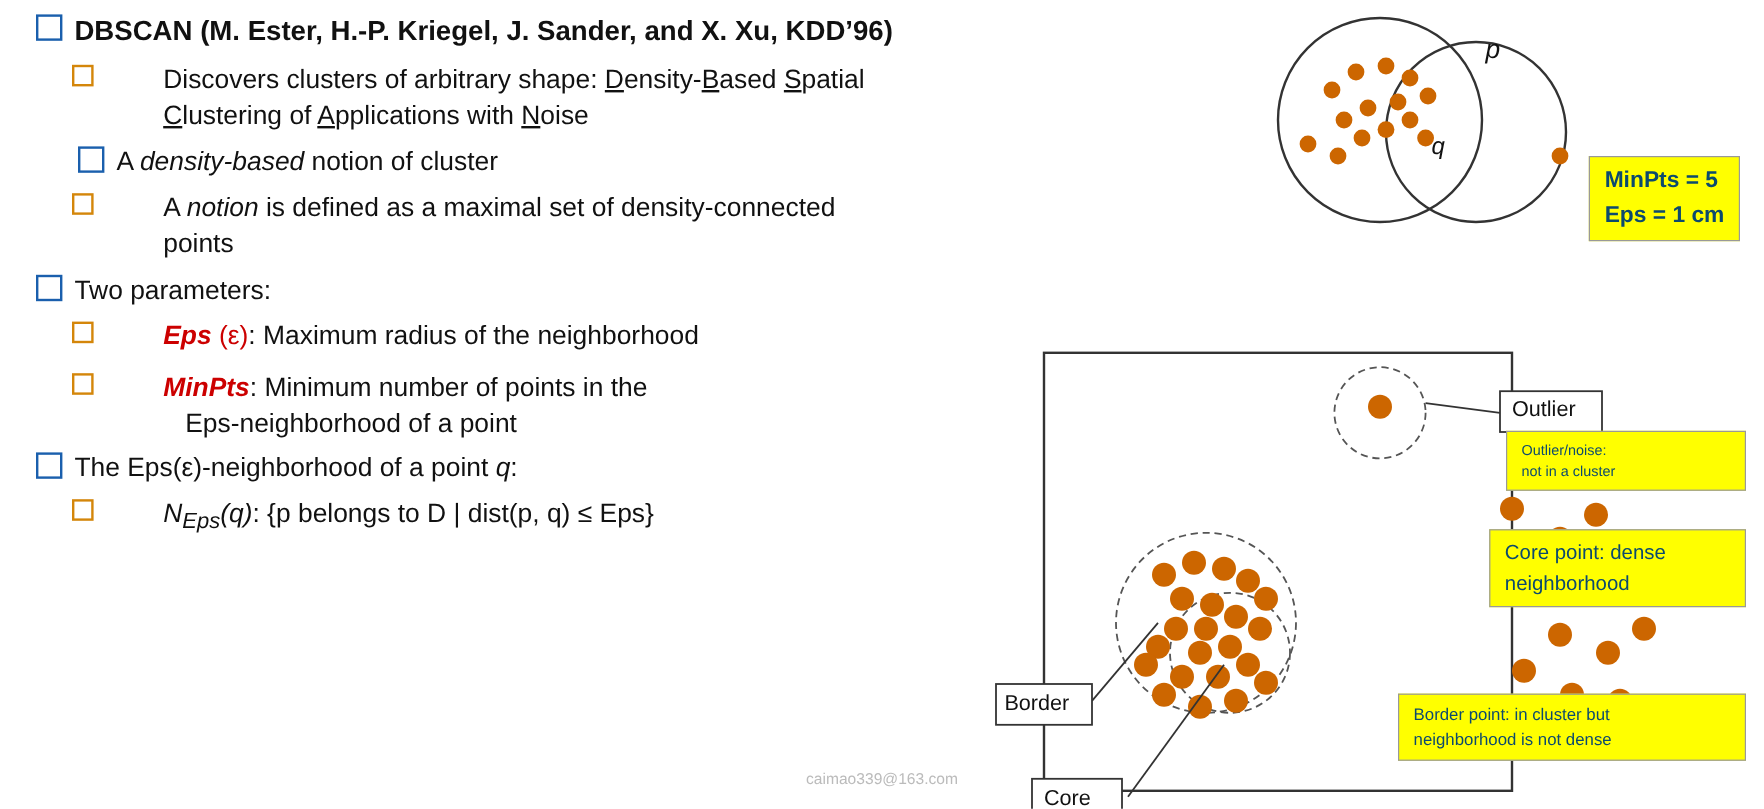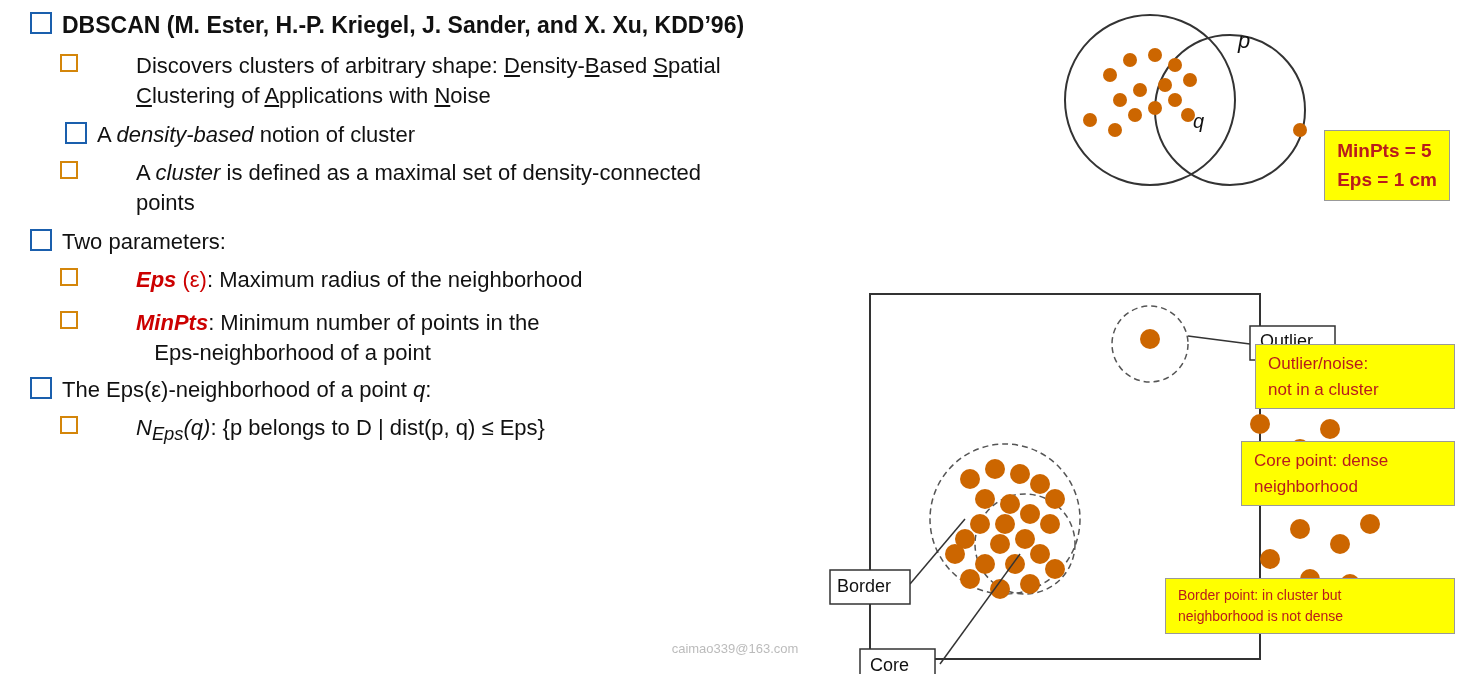--- a/index.html
+++ b/index.html
@@ -79,21 +79,21 @@
       height: 674px;
     }
 
     
     .yellow-box {
       background: #ffff00;
       border: 1px solid #999;
       padding: 6px 12px;
       font-size: 19px;
       font-weight: bold;
-      color: #b91c1c;
+      color: #0c4a6e;
       line-height: 1.5;
       position: absolute;
     }
 
     
     .watermark {
       position: absolute;
       bottom: 18px;
       left: 50%;
       transform: translateX(-50%);
@@ -126,21 +126,21 @@
     <div class="blue-bullet" style="margin-bottom:8px;margin-left:35px;">
       <div class="blue-check"></div>
       <span class="item-text">
         A <em>density-based</em> notion of cluster
       </span>
     </div>
 
     <div class="sub-item" style="margin-bottom:10px;">
       <div class="orange-check"></div>
       <span class="item-text">
-        A <em>cluster</em> is defined as a maximal set of density-connected<br>
+        A <em>notion</em> is defined as a maximal set of density-connected<br>
         points
       </span>
     </div>
 
     <div class="blue-bullet" style="margin-bottom:8px;">
       <div class="blue-check"></div>
       <span class="item-text">
         Two parameters:
       </span>
     </div>
@@ -272,21 +272,21 @@
       <circle cx="530" cy="260" r="10" fill="#cc6600"></circle>
       <circle cx="490" cy="245" r="10" fill="#cc6600"></circle>
       <circle cx="460" cy="275" r="10" fill="#cc6600"></circle>
       <circle cx="500" cy="295" r="10" fill="#cc6600"></circle>
       <circle cx="540" cy="300" r="10" fill="#cc6600"></circle>
       <circle cx="475" cy="320" r="10" fill="#cc6600"></circle>
       <circle cx="520" cy="335" r="10" fill="#cc6600"></circle>
 
     </svg>
 
-    <div class="yellow-box" style="bottom: 265px; right: 5px; width: 200px; font-size:17px; font-weight:normal;">
+    <div class="yellow-box" style="bottom: 265px; right: 5px; width: 200px; font-size:12px; font-weight:normal;">
       <span>Outlier/noise:<br>not in a cluster</span>
     </div>
 
     <div class="yellow-box" style="bottom: 168px; right: 5px; width: 214px; font-size:17px; font-weight:normal;">
       <span>Core point: dense<br>neighborhood</span>
     </div>
 
     <div class="yellow-box" style="bottom: 40px; right: 5px; width: 290px; font-size:14px; font-weight:normal;">
       <span>Border point: in cluster but<br>neighborhood is not dense</span>
     </div>

